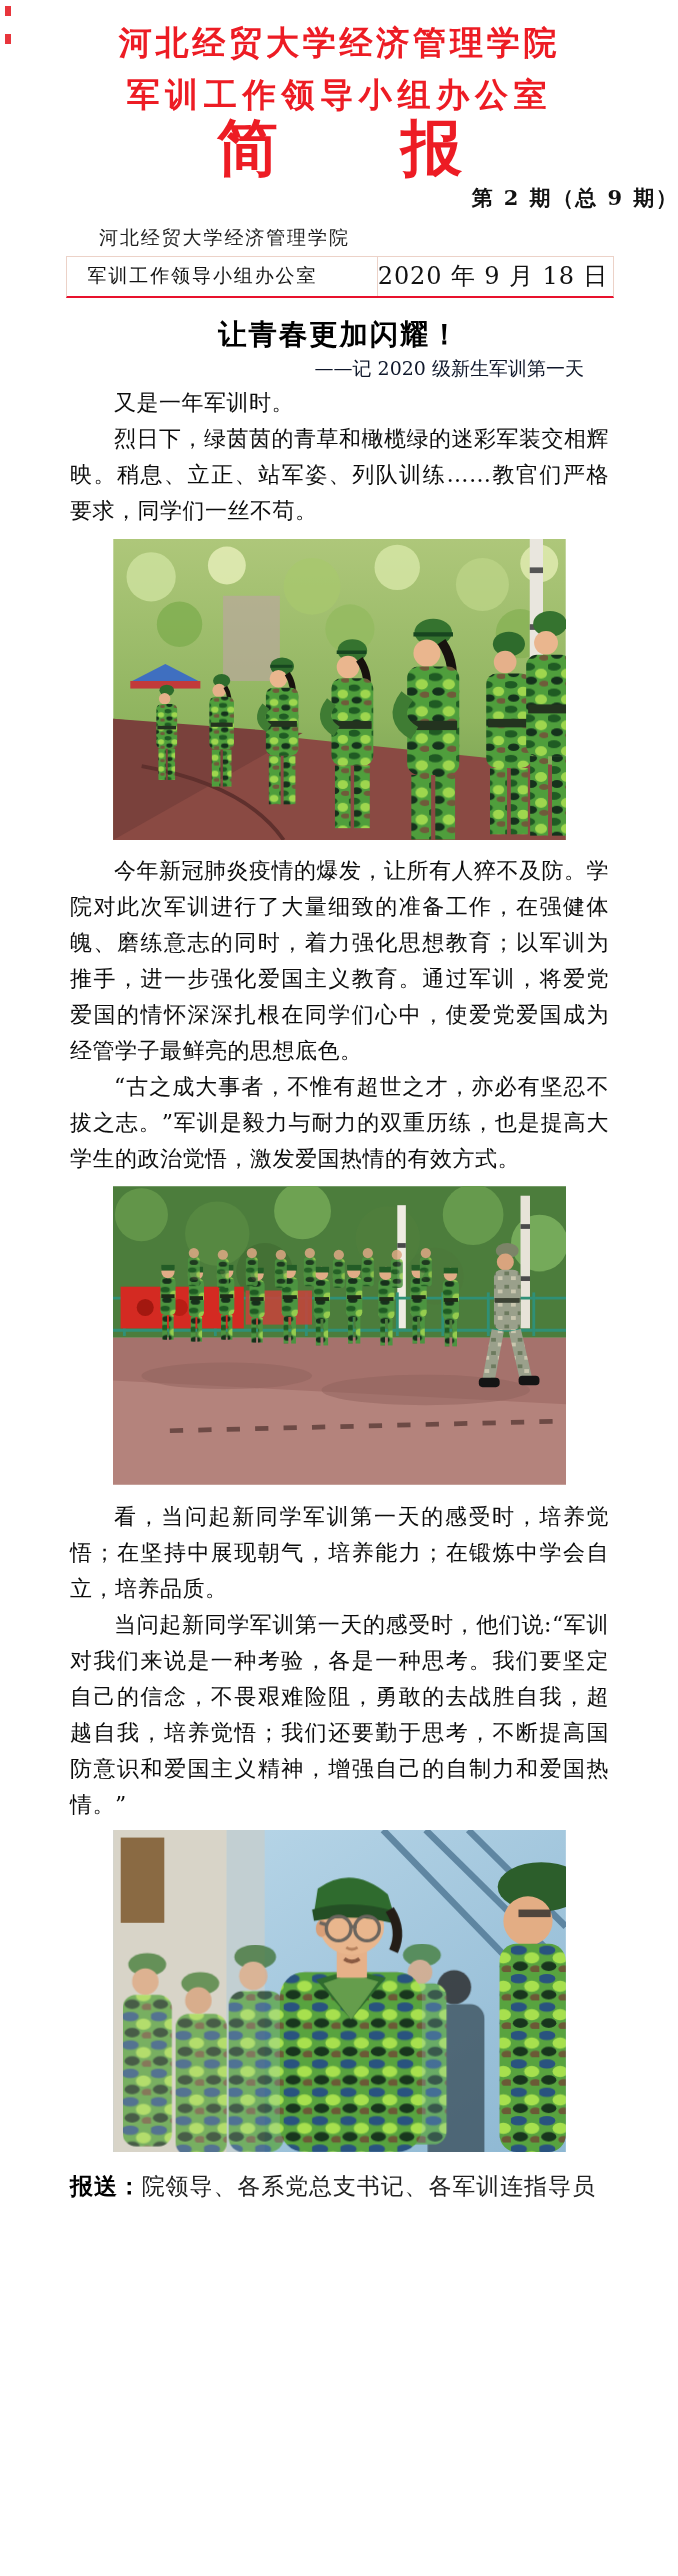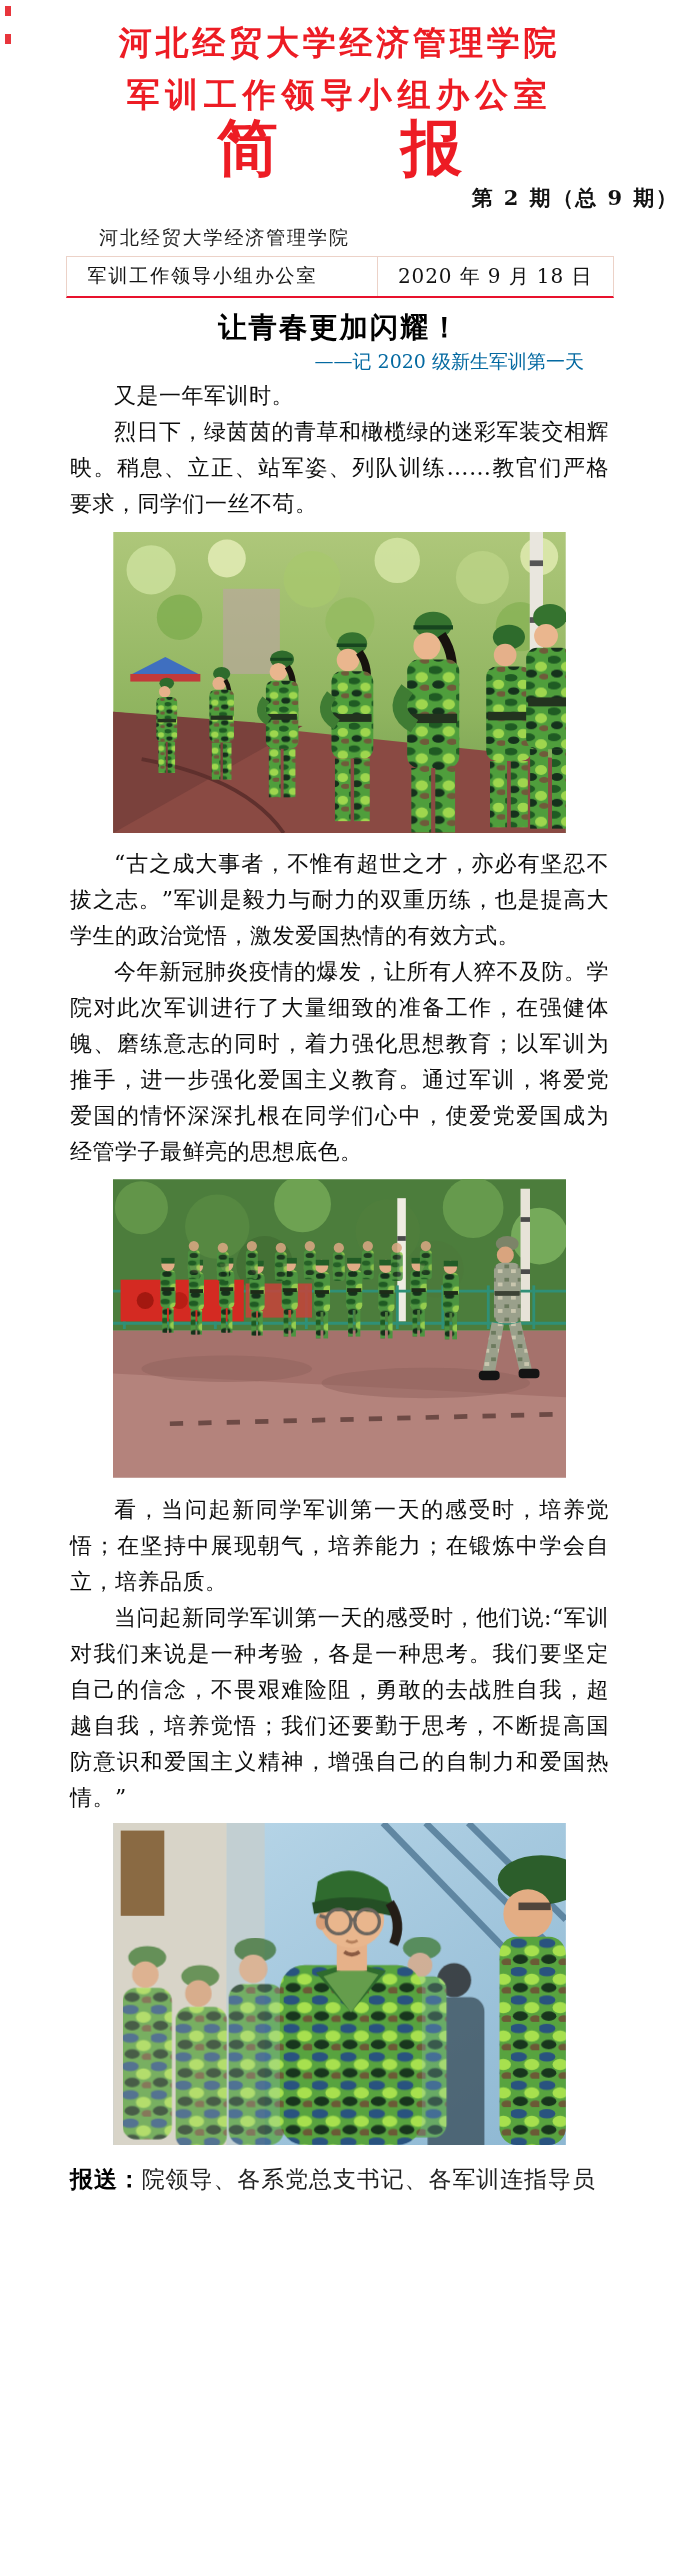--- a/index.html
+++ b/index.html
@@ -36,32 +36,32 @@
     width:546px;margin:5.7px auto 0 auto;display:flex;
     border:0.9px solid #ecd2c8;border-bottom:2.8px solid #e8112d;
     height:39px;align-items:center;
   }
   .info-table .cell-left{
     width:57%;height:100%;display:flex;align-items:center;
     border-right:0.9px solid #ecd2c8;padding-left:21px;box-sizing:border-box;
     font-size:19px;letter-spacing:1.9px;
   }
   .info-table .cell-right{
-    flex:1;text-align:center;font-size:20px;letter-spacing:0.9px;
+    flex:1;font-size:24px;letter-spacing:0.9px;
   }
 
   
   .art-title{
-    margin-top:12px;text-align:center;
+    margin-top:19px;text-align:center;
     font-family:"Liberation Sans","DejaVu Sans",sans-serif;font-weight:bold;
     font-size:28.4px;line-height:34px;letter-spacing:1.9px;color:#000;
   }
   .art-subtitle{
     margin-top:5.7px;text-align:right;padding-right:95px;
-    font-size:19px;line-height:25px;color:#0369a1;
+    font-size:19px;line-height:25px;color:#0f172a;
   }
   .art-body{margin:0 70px;padding-top:3.8px;}
   .art-body p{
     margin:0;text-indent:2em;text-align:justify;
     font-size:22px;line-height:36px;letter-spacing:0.5px;color:#0d0d0d;
   }
   .byline{
     margin:3.8px 0 0 0 !important;text-indent:0 !important;
     text-align:right !important;padding-right:17px;font-weight:bold;
   }
@@ -210,22 +210,22 @@
             <rect x="4" y="46" width="46" height="102" rx="11" fill="url(#camo1)"></rect>
             <rect x="6" y="96" width="42" height="9" fill="#23331f"></rect>
             <rect x="8" y="148" width="18" height="80" fill="url(#camo1)"></rect>
             <rect x="30" y="148" width="18" height="80" fill="url(#camo1)"></rect>
         </g>
       </g>
     </svg>
   </div>
 
   <div class="art-body">
+    <p>今年新冠肺炎疫情的爆发，让所有人猝不及防。学院对此次军训进行了大量细致的准备工作，在强健体魄、磨练意志的同时，着力强化思想教育；以军训为推手，进一步强化爱国主义教育。通过军训，将爱党爱国的情怀深深扎根在同学们心中，使爱党爱国成为经管学子最鲜亮的思想底色。</p>
     <p>“古之成大事者，不惟有超世之才，亦必有坚忍不拔之志。”军训是毅力与耐力的双重历练，也是提高大学生的政治觉悟，激发爱国热情的有效方式。</p>
-    <p>今年新冠肺炎疫情的爆发，让所有人猝不及防。学院对此次军训进行了大量细致的准备工作，在强健体魄、磨练意志的同时，着力强化思想教育；以军训为推手，进一步强化爱国主义教育。通过军训，将爱党爱国的情怀深深扎根在同学们心中，使爱党爱国成为经管学子最鲜亮的思想底色。</p>
   </div>
 
   <div class="photo-frame" role="img" aria-label="新生方阵在操场列队训练，教官在一旁行进检查">
     <svg width="453" height="299" viewBox="0 0 478 315" xmlns="http://www.w3.org/2000/svg">
       <defs>
         <pattern id="camo2" width="20" height="20" patternUnits="userSpaceOnUse">
           <rect width="20" height="20" fill="#4c9440"></rect>
           <ellipse cx="5" cy="5" rx="5" ry="3" fill="#1f5b23"></ellipse>
           <ellipse cx="15" cy="10" rx="5" ry="4" fill="#95cc4e"></ellipse>
           <ellipse cx="7" cy="16" rx="5" ry="3" fill="#16301b"></ellipse>

